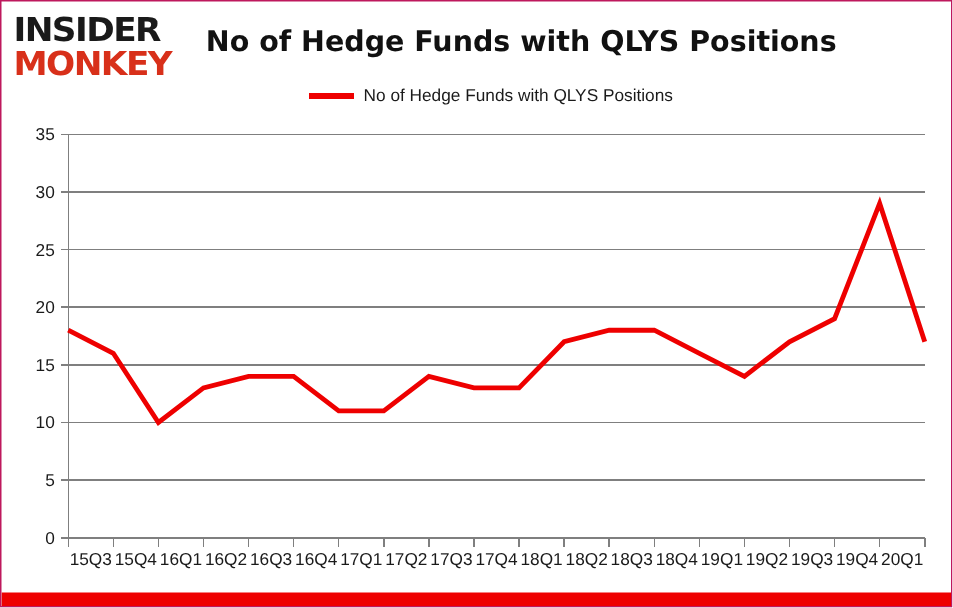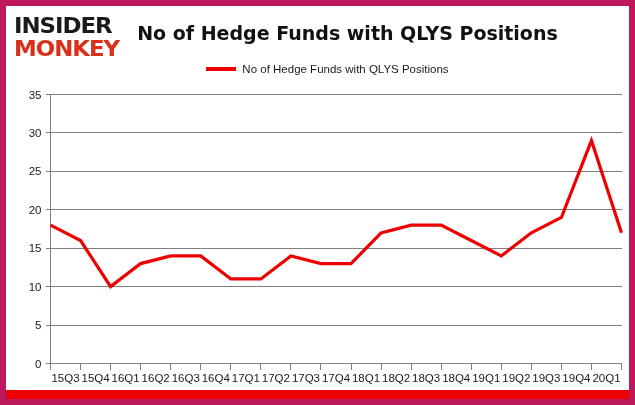--- a/index.html
+++ b/index.html
@@ -8,21 +8,21 @@
     background: #ffffff;
   }
   #page {
     position: relative;
     width: 635px;
     height: 405px;
     background: #ffffff;
     font-family: "Liberation Sans", sans-serif;
     overflow: hidden;
     box-sizing: border-box;
-    border: 6px solid #be185d;
+    border: 1px solid #be185d;
   }
 
   
   #logo {
     position: absolute;
     left: 8px;
     top: 9px;
     width: 112px;
     height: 46px;
     line-height: 1;

